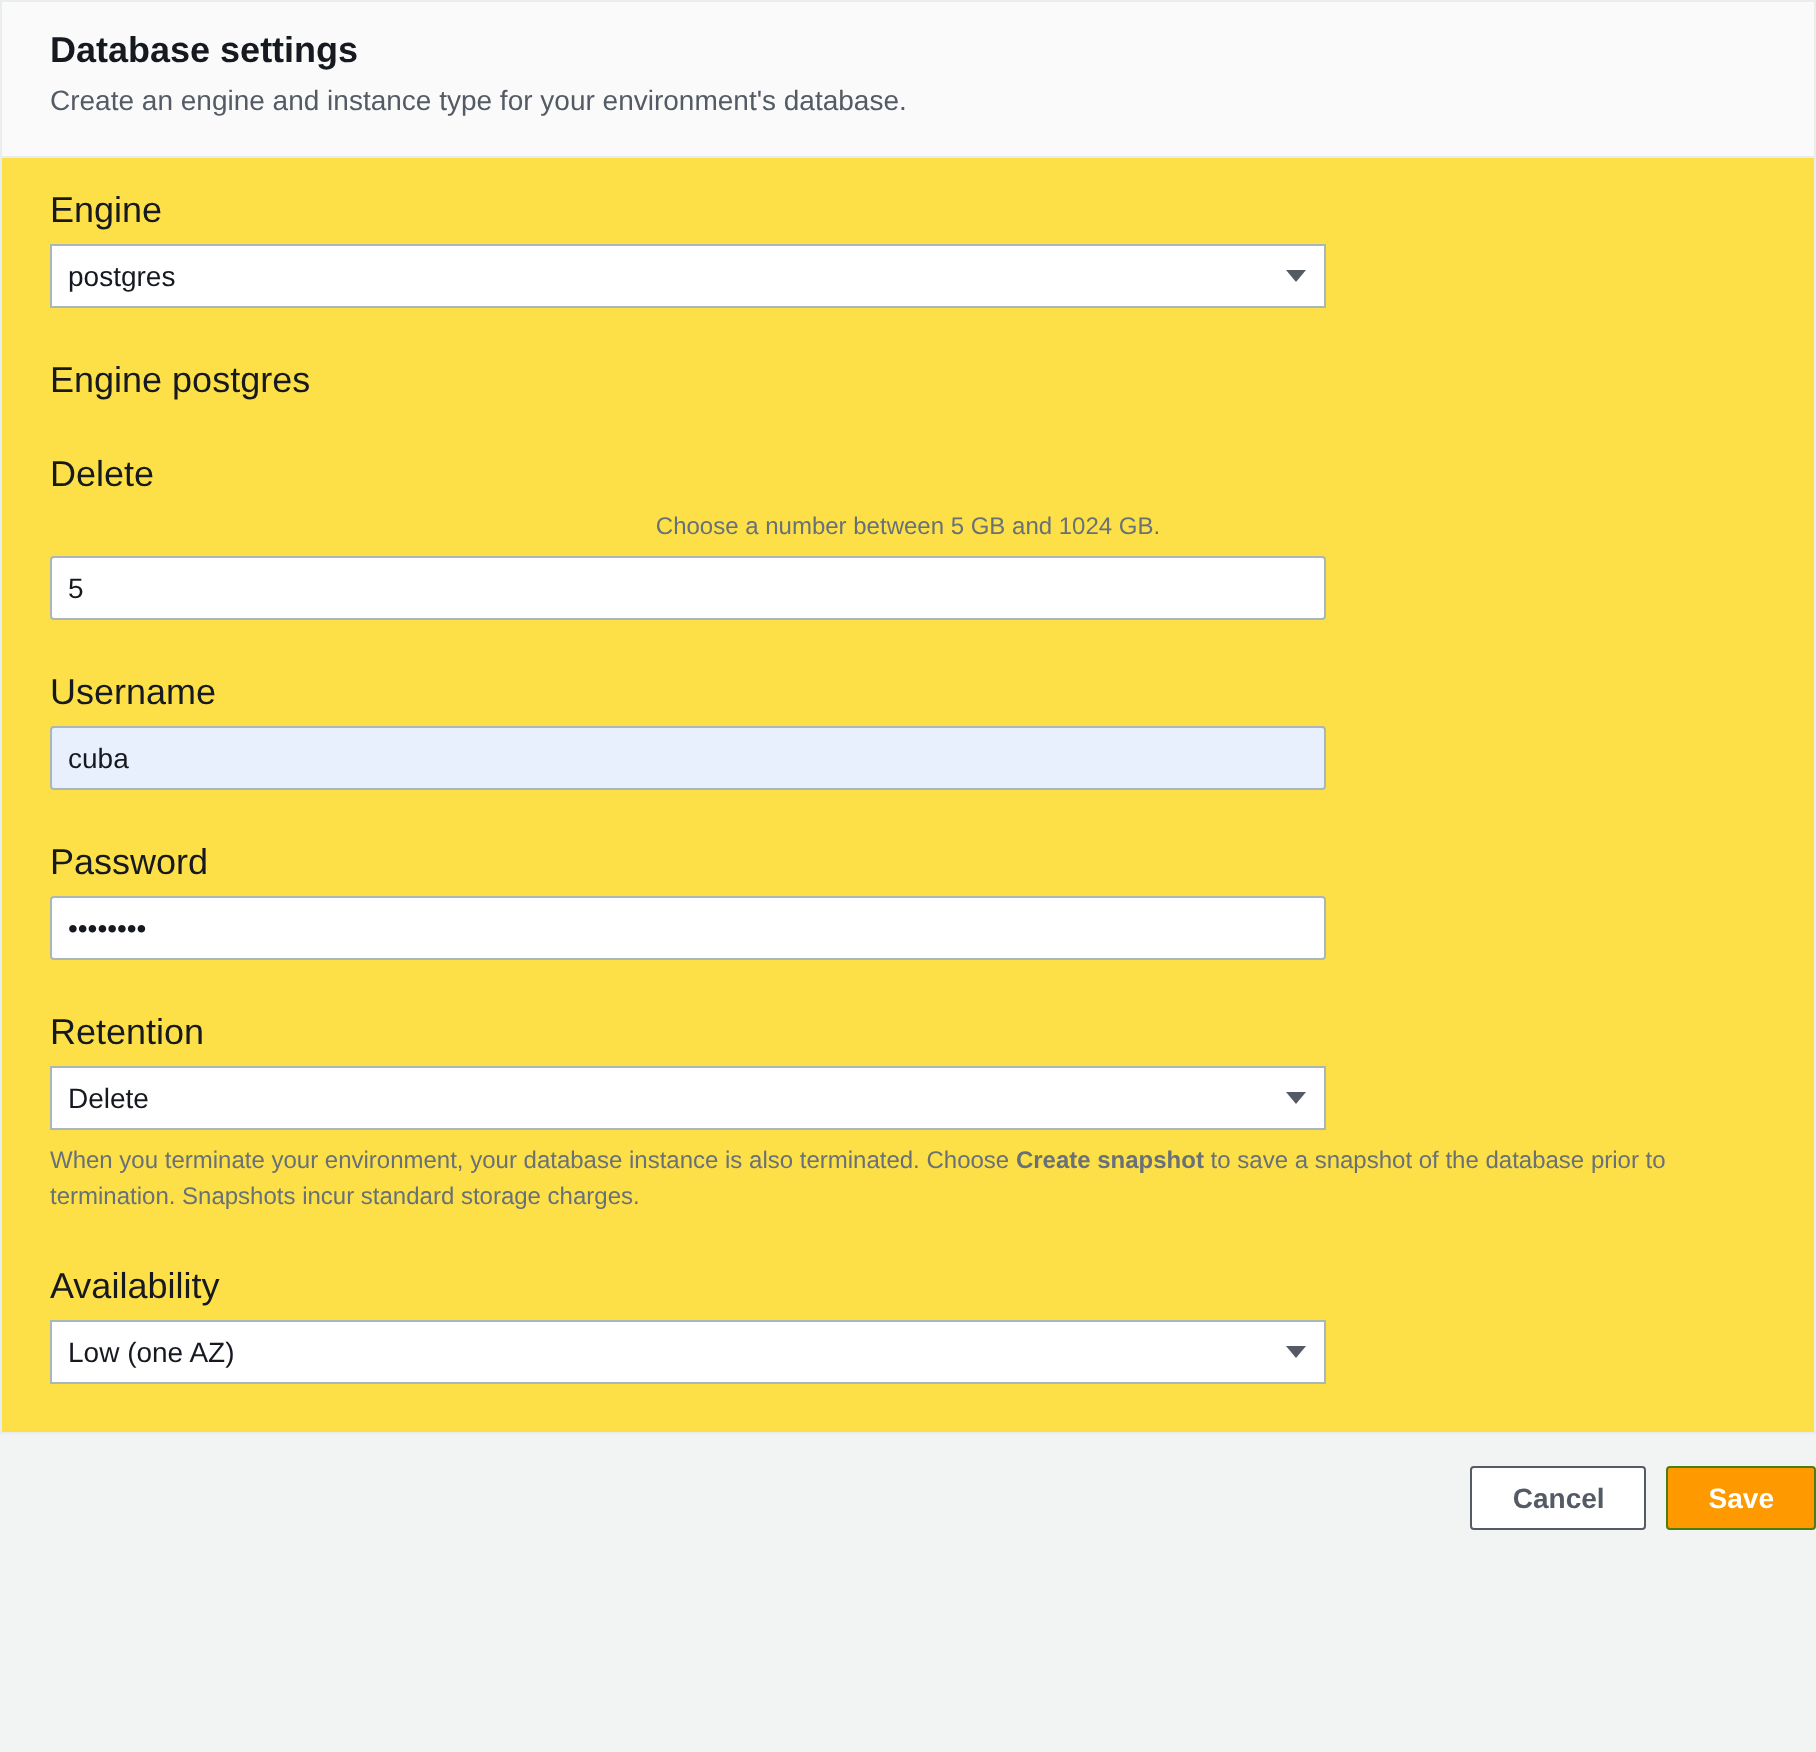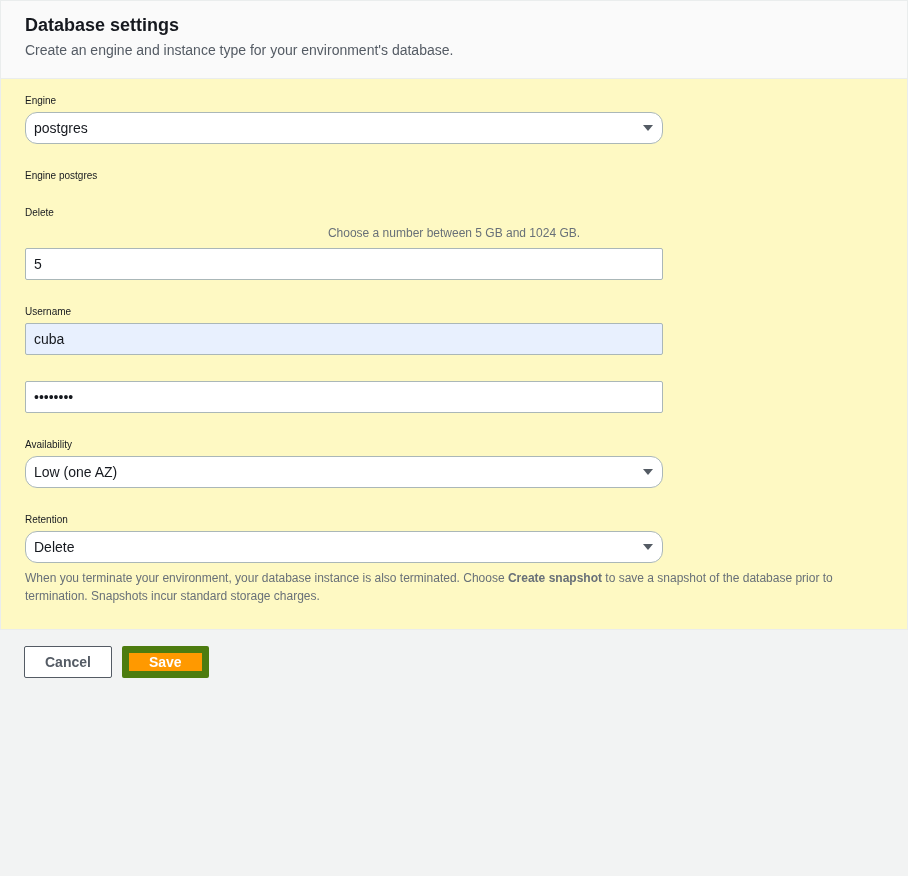--- a/index.html
+++ b/index.html
@@ -8,21 +8,21 @@
       box-sizing: border-box;
     }
     body {
       font-family: "Amazon Ember", "Helvetica Neue", Arial, sans-serif;
       font-size: 14px;
       color: #16191f;
       background: #f2f3f3;
       width: 908px;
     }
     .panel {
-      background: #fef9c3;
+      background: #fde047;
       border: 1px solid #eaeded;
     }
     .panel-header {
       padding: 14px 24px 20px 24px;
       border-bottom: 1px solid #eaeded;
       background: #fafafa;
     }
     .panel-title {
       font-size: 18px;
       font-weight: 700;
@@ -37,21 +37,21 @@
       padding: 16px 24px 24px 24px;
     }
     .form-group {
       margin-bottom: 26px;
     }
     .form-group:last-child {
       margin-bottom: 0;
     }
     .field-label {
       display: block;
-      font-size: 10px;
+      font-size: 18px;
       color: #16191f;
       margin-bottom: 6px;
     }
     .field-help {
       font-size: 12px;
       color: #687078;
       margin-top: 2px;
       margin-bottom: 6px;
       line-height: 1.5;
       text-align: center;
@@ -67,21 +67,21 @@
     }
     .select-wrap {
       position: relative;
       width: 638px;
       max-width: 100%;
     }
     .select-wrap .sel {
       width: 100%;
       height: 32px;
       border: 1px solid #aab7b8;
-      border-radius: 12px;
+      border-radius: 0;
       background: #fff;
       padding: 4px 30px 4px 8px;
       appearance: none;
       -webkit-appearance: none;
       -moz-appearance: none;
       font-size: 14px;
       color: #16191f;
       cursor: pointer;
     }
     .select-wrap .caret {
@@ -104,20 +104,21 @@
       font-size: 14px;
       color: #16191f;
       background: #fff;
     }
     .text-input.autofill {
       background: #e8f0fe;
     }
     .footer {
       padding: 16px 0 16px 24px;
       display: flex;
+      justify-content: flex-end;
       gap: 10px;
       background: #f2f3f3;
     }
     .btn {
       height: 32px;
       padding: 0 20px;
       font-size: 14px;
       font-weight: 700;
       border-radius: 2px;
       cursor: pointer;
@@ -126,21 +127,21 @@
       justify-content: center;
     }
     .btn-secondary {
       background: #fff;
       color: #545b64;
       border: 1px solid #545b64;
     }
     .btn-primary {
       background: #ff9900;
       color: #fff;
-      border: 7px solid #4d7c0f;
+      border: 1px solid #4d7c0f;
     }
   </style>
 </head>
 <body>
 
 <div class="panel">
 
   <div class="panel-header">
     <h2 class="panel-title">Database settings</h2>
     <div class="panel-subtitle">Create an engine and instance type for your environment's database.</div>
@@ -172,53 +173,54 @@
       <div class="field-help">Choose a number between 5 GB and 1024 GB.</div>
       <input type="text" class="text-input" value="5" style="">
     </div>
 
     <div class="form-group">
       <label class="field-label">Username</label>
       <input type="text" class="text-input autofill" value="cuba" style="">
     </div>
 
     <div class="form-group">
+      <label class="field-label">Password</label>
       <input type="text" class="text-input" value="••••••••" style="">
+    </div>
+
+    <div class="form-group">
+      <label class="field-label">Retention</label>
+      <div class="select-wrap">
+        <select class="sel">
+          <option>Delete</option>
+        </select>
+        <span class="caret">
+          <svg width="10" height="6" viewBox="0 0 10 6">
+              <polygon points="0,0 10,0 5,6" fill="#545b64"></polygon>
+            </svg>
+        </span>
+      </div>
+      <div class="field-help-after">
+        <span>When you terminate your environment, your database instance is also terminated. Choose </span><span class="bold">Create snapshot</span><span> to save a snapshot of the database prior to termination. Snapshots incur standard storage charges.</span>
+      </div>
     </div>
 
     <div class="form-group">
       <label class="field-label">Availability</label>
       <div class="select-wrap">
         <select class="sel">
           <option>Low (one AZ)</option>
         </select>
         <span class="caret">
           <svg width="10" height="6" viewBox="0 0 10 6">
               <polygon points="0,0 10,0 5,6" fill="#545b64"></polygon>
             </svg>
         </span>
       </div>
     </div>
 
-    <div class="form-group">
-      <label class="field-label">Retention</label>
-      <div class="select-wrap">
-        <select class="sel">
-          <option>Delete</option>
-        </select>
-        <span class="caret">
-          <svg width="10" height="6" viewBox="0 0 10 6">
-              <polygon points="0,0 10,0 5,6" fill="#545b64"></polygon>
-            </svg>
-        </span>
-      </div>
-      <div class="field-help-after">
-        <span>When you terminate your environment, your database instance is also terminated. Choose </span><span class="bold">Create snapshot</span><span> to save a snapshot of the database prior to termination. Snapshots incur standard storage charges.</span>
-      </div>
-    </div>
-
   </div>
 </div>
 
 <div class="footer">
   <button class="btn btn-secondary">Cancel</button>
   <button class="btn btn-primary">Save</button>
 </div>
 
 </body></html>

